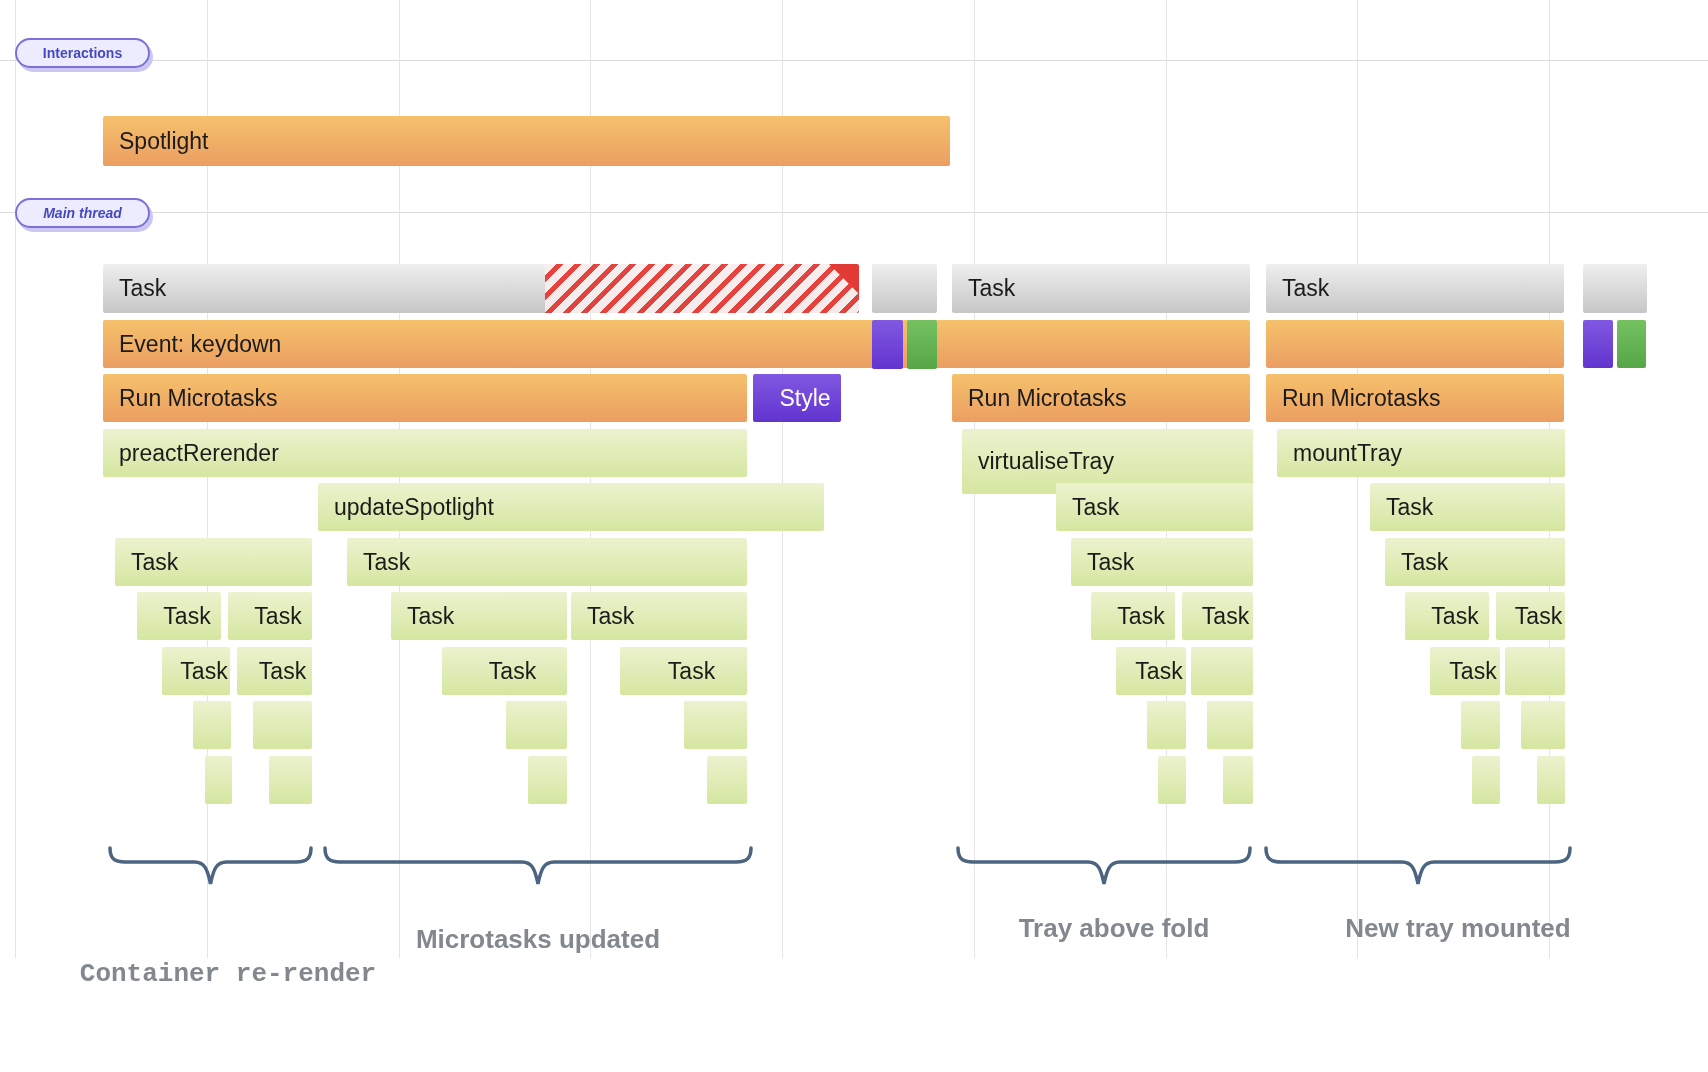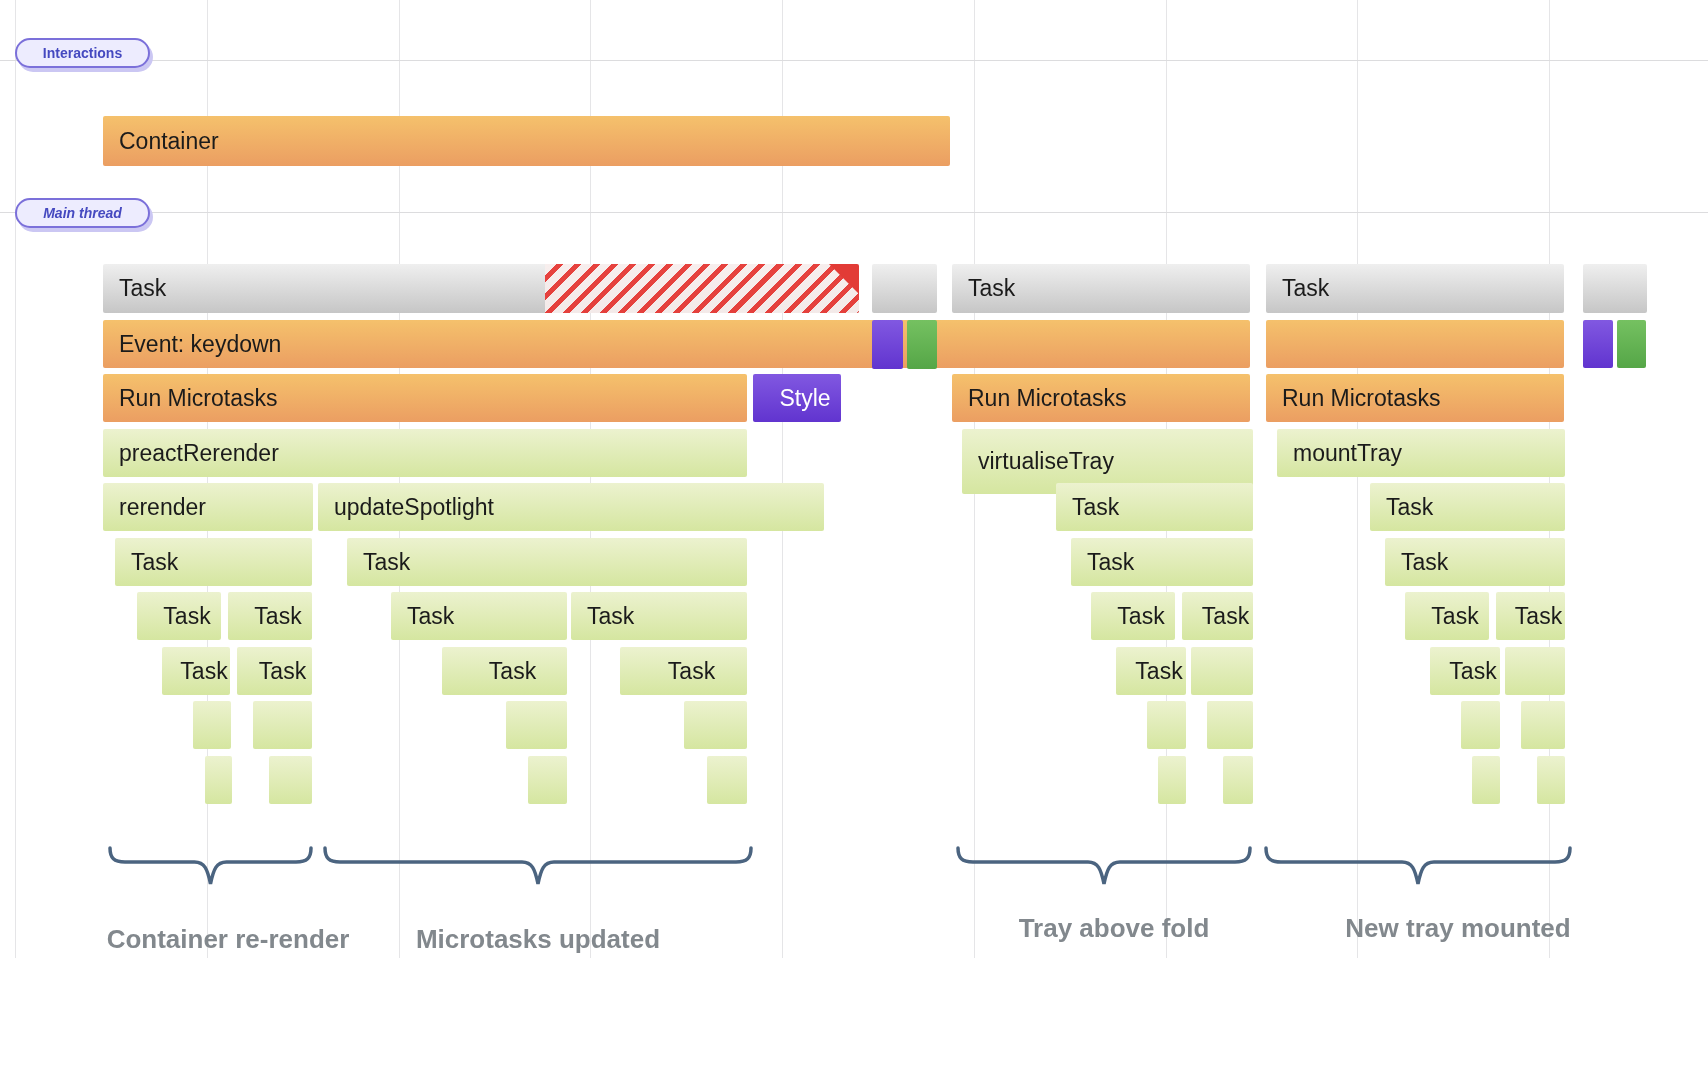--- a/index.html
+++ b/index.html
@@ -50,42 +50,39 @@
     <div class="gridline" style="left: 399px;"></div>
     <div class="gridline" style="left: 590px;"></div>
     <div class="gridline" style="left: 782px;"></div>
     <div class="gridline" style="left: 974px;"></div>
     <div class="gridline" style="left: 1166px;"></div>
     <div class="gridline" style="left: 1357px;"></div>
     <div class="gridline" style="left: 1549px;"></div>
     <div class="separator" style="top: 60px;"></div>
     <div class="separator" style="top: 212px;"></div>
     <div class="bar event" style="left: 103px; top: 116px; width: 847px; height: 50px;">
-      <span>Container</span>
+      <span>Spotlight</span>
     </div>
     <div class="bar task" style="left: 103px; top: 264px; width: 756px; height: 49px;">
       <span>Task</span>
       <div class="stripes" style="left: 442px; width: 314px;"></div>
       <div class="corner"></div>
     </div>
     <div class="bar event" style="left: 103px; top: 320px; width: 890px; height: 48px;">
       <span>Event: keydown</span>
     </div>
     <div class="bar event" style="left: 103px; top: 374px; width: 644px; height: 48px;">
       <span>Run Microtasks</span>
     </div>
     <div class="bar style center" style="left: 753px; top: 374px; width: 88px; height: 48px;">
       <span>Style</span>
     </div>
     <div class="bar script" style="left: 103px; top: 429px; width: 644px; height: 48px;">
       <span>preactRerender</span>
     </div>
-    <div class="bar script" style="left: 103px; top: 483px; width: 210px; height: 48px;">
-      <span>rerender</span>
-    </div>
     <div class="bar script" style="left: 318px; top: 483px; width: 506px; height: 48px;">
       <span>updateSpotlight</span>
     </div>
     <div class="bar script" style="left: 115px; top: 538px; width: 197px; height: 48px;">
       <span>Task</span>
     </div>
     <div class="bar script" style="left: 347px; top: 538px; width: 400px; height: 48px;">
       <span>Task</span>
     </div>
     <div class="bar script center" style="left: 137px; top: 592px; width: 84px; height: 48px;">
@@ -231,17 +228,17 @@
     </div>
     <div class="bar task" style="left: 1583px; top: 264px; width: 64px; height: 49px;">
       <span></span>
     </div>
     <div class="bar style" style="left: 1583px; top: 320px; width: 30px; height: 48px;">
       <span></span>
     </div>
     <div class="bar paint" style="left: 1617px; top: 320px; width: 29px; height: 48px;">
       <span></span>
     </div>
-    <div class="annotation-label" style="left: 228px; top: 924px;">Container re-render</div>
+    <div class="annotation-label" style="left: 228px; top: 959px; font-family: Liberation Mono, monospace;">Container re-render</div>
     <div class="annotation-label" style="left: 538px; top: 924px;">Microtasks updated</div>
     <div class="annotation-label" style="left: 1114px; top: 913px;">Tray above fold</div>
     <div class="annotation-label" style="left: 1458px; top: 913px;">New tray mounted</div>
   </div>
 
 </body></html>

